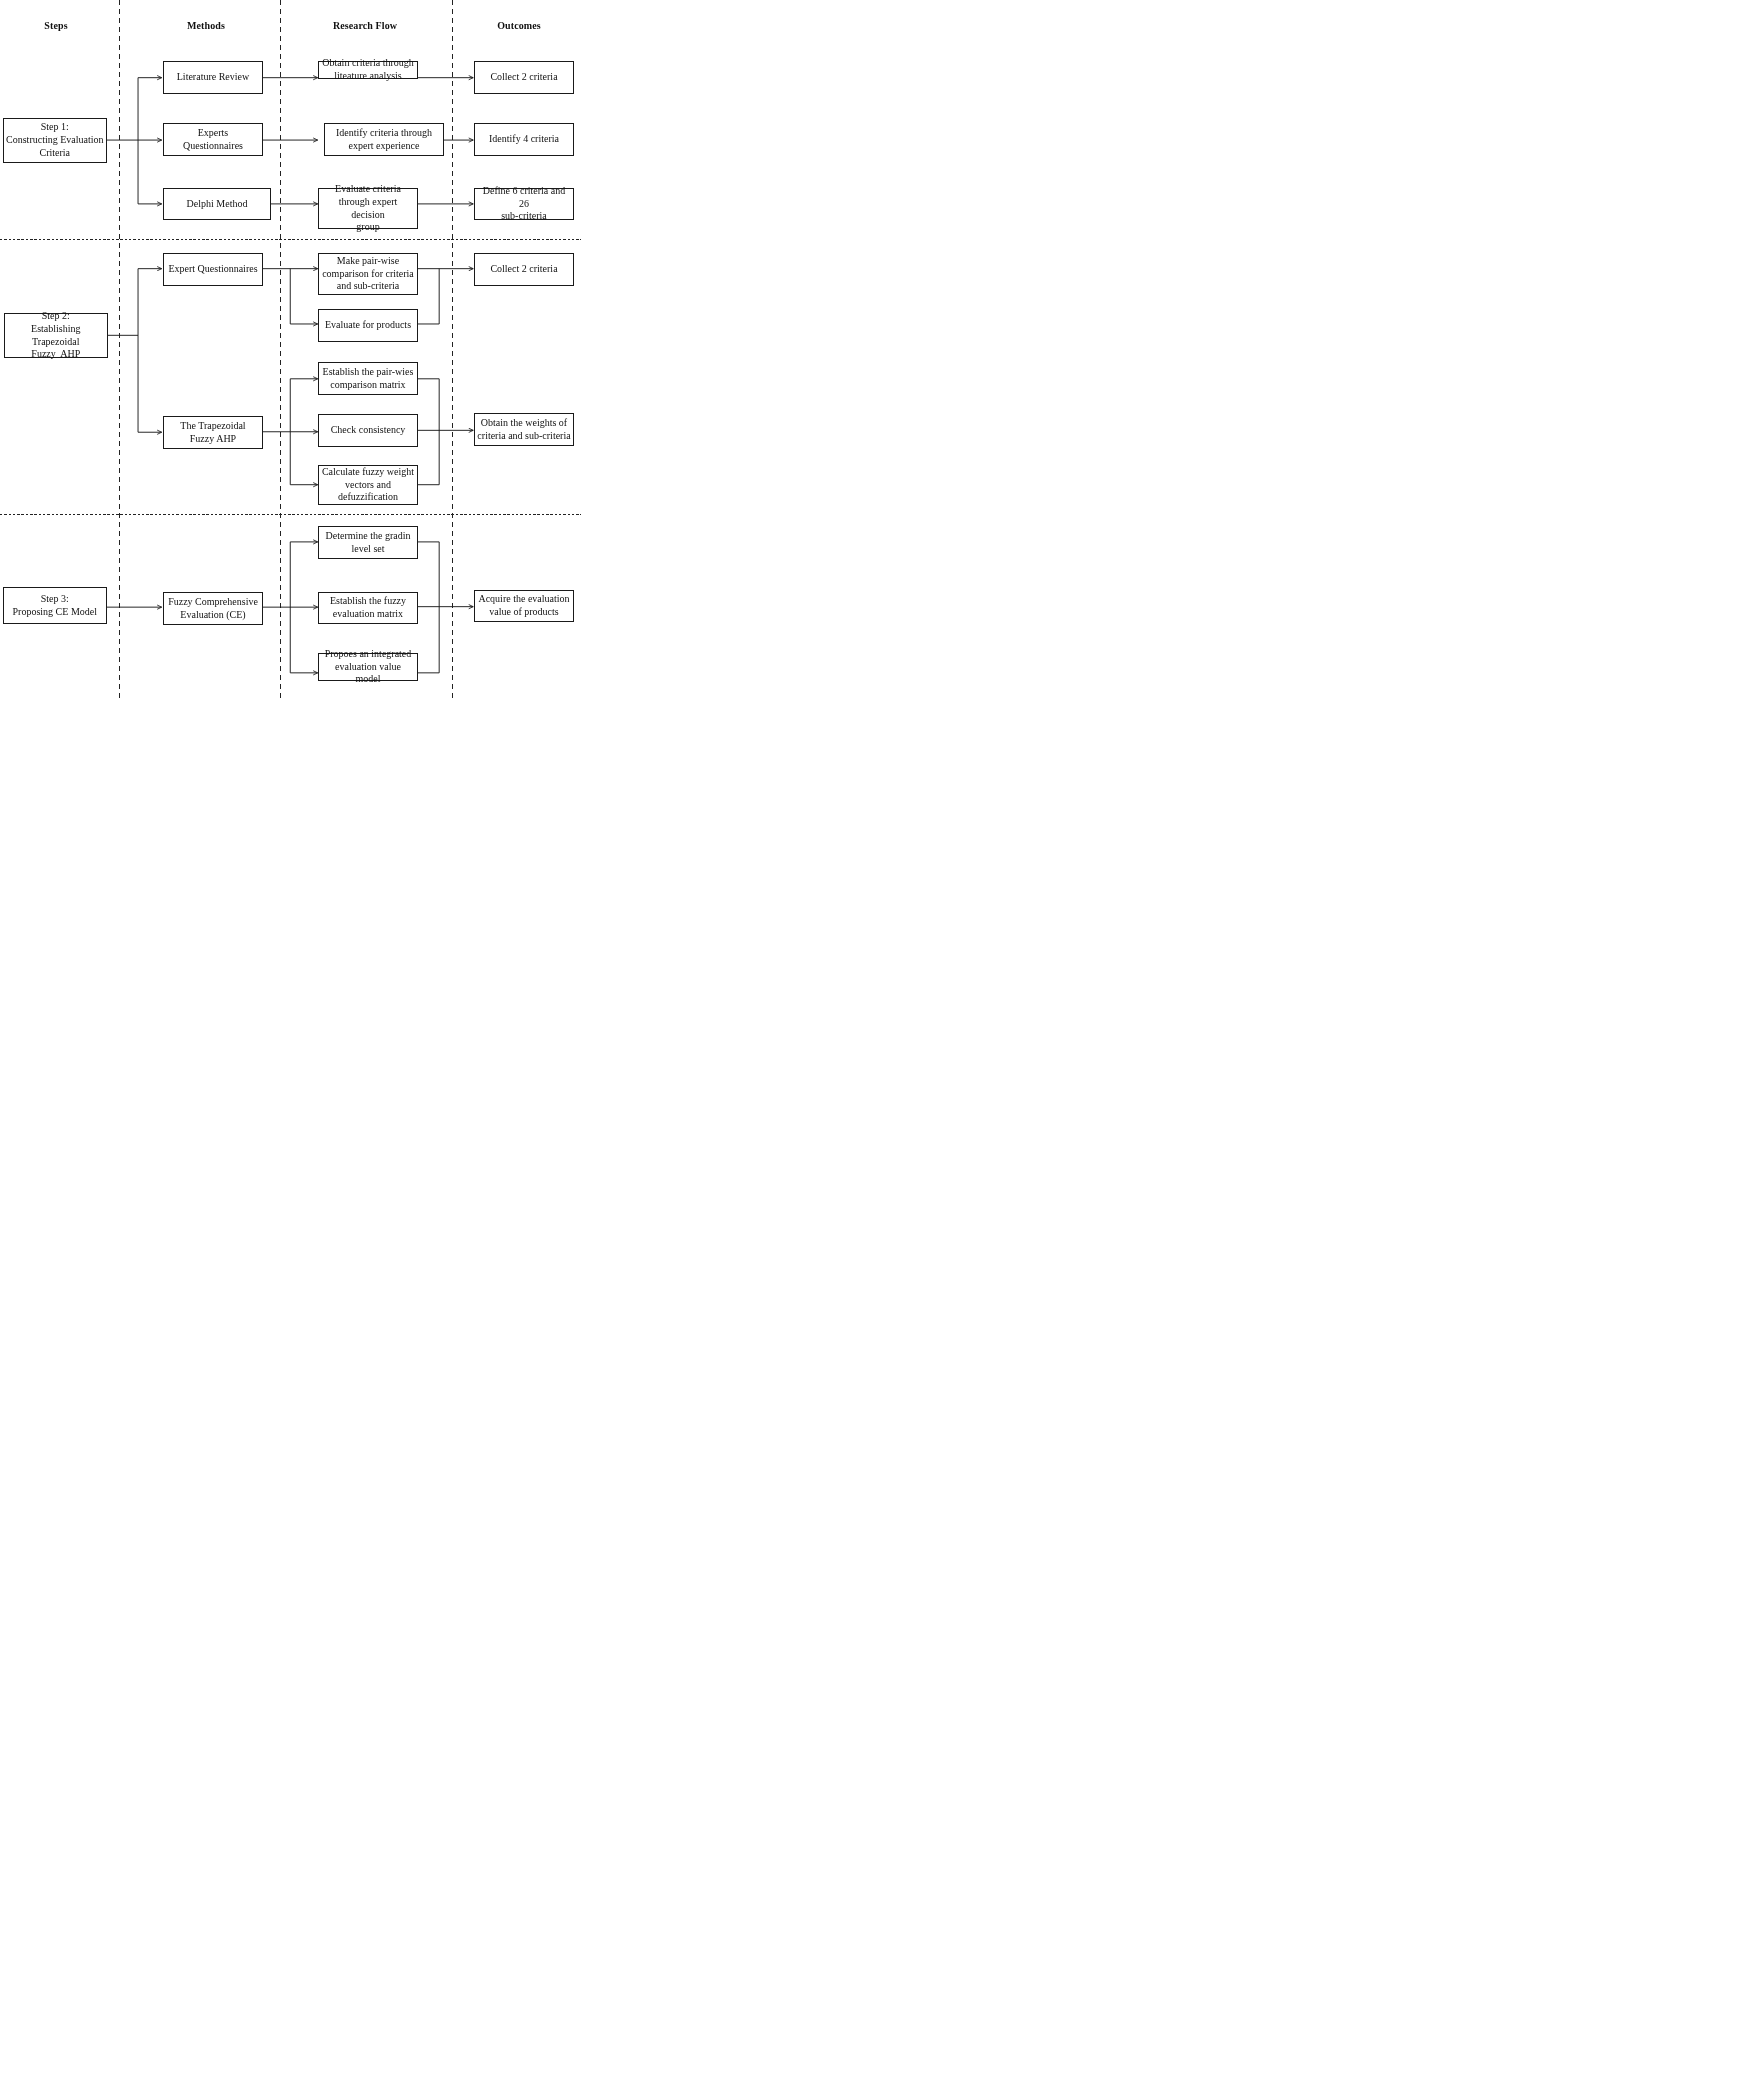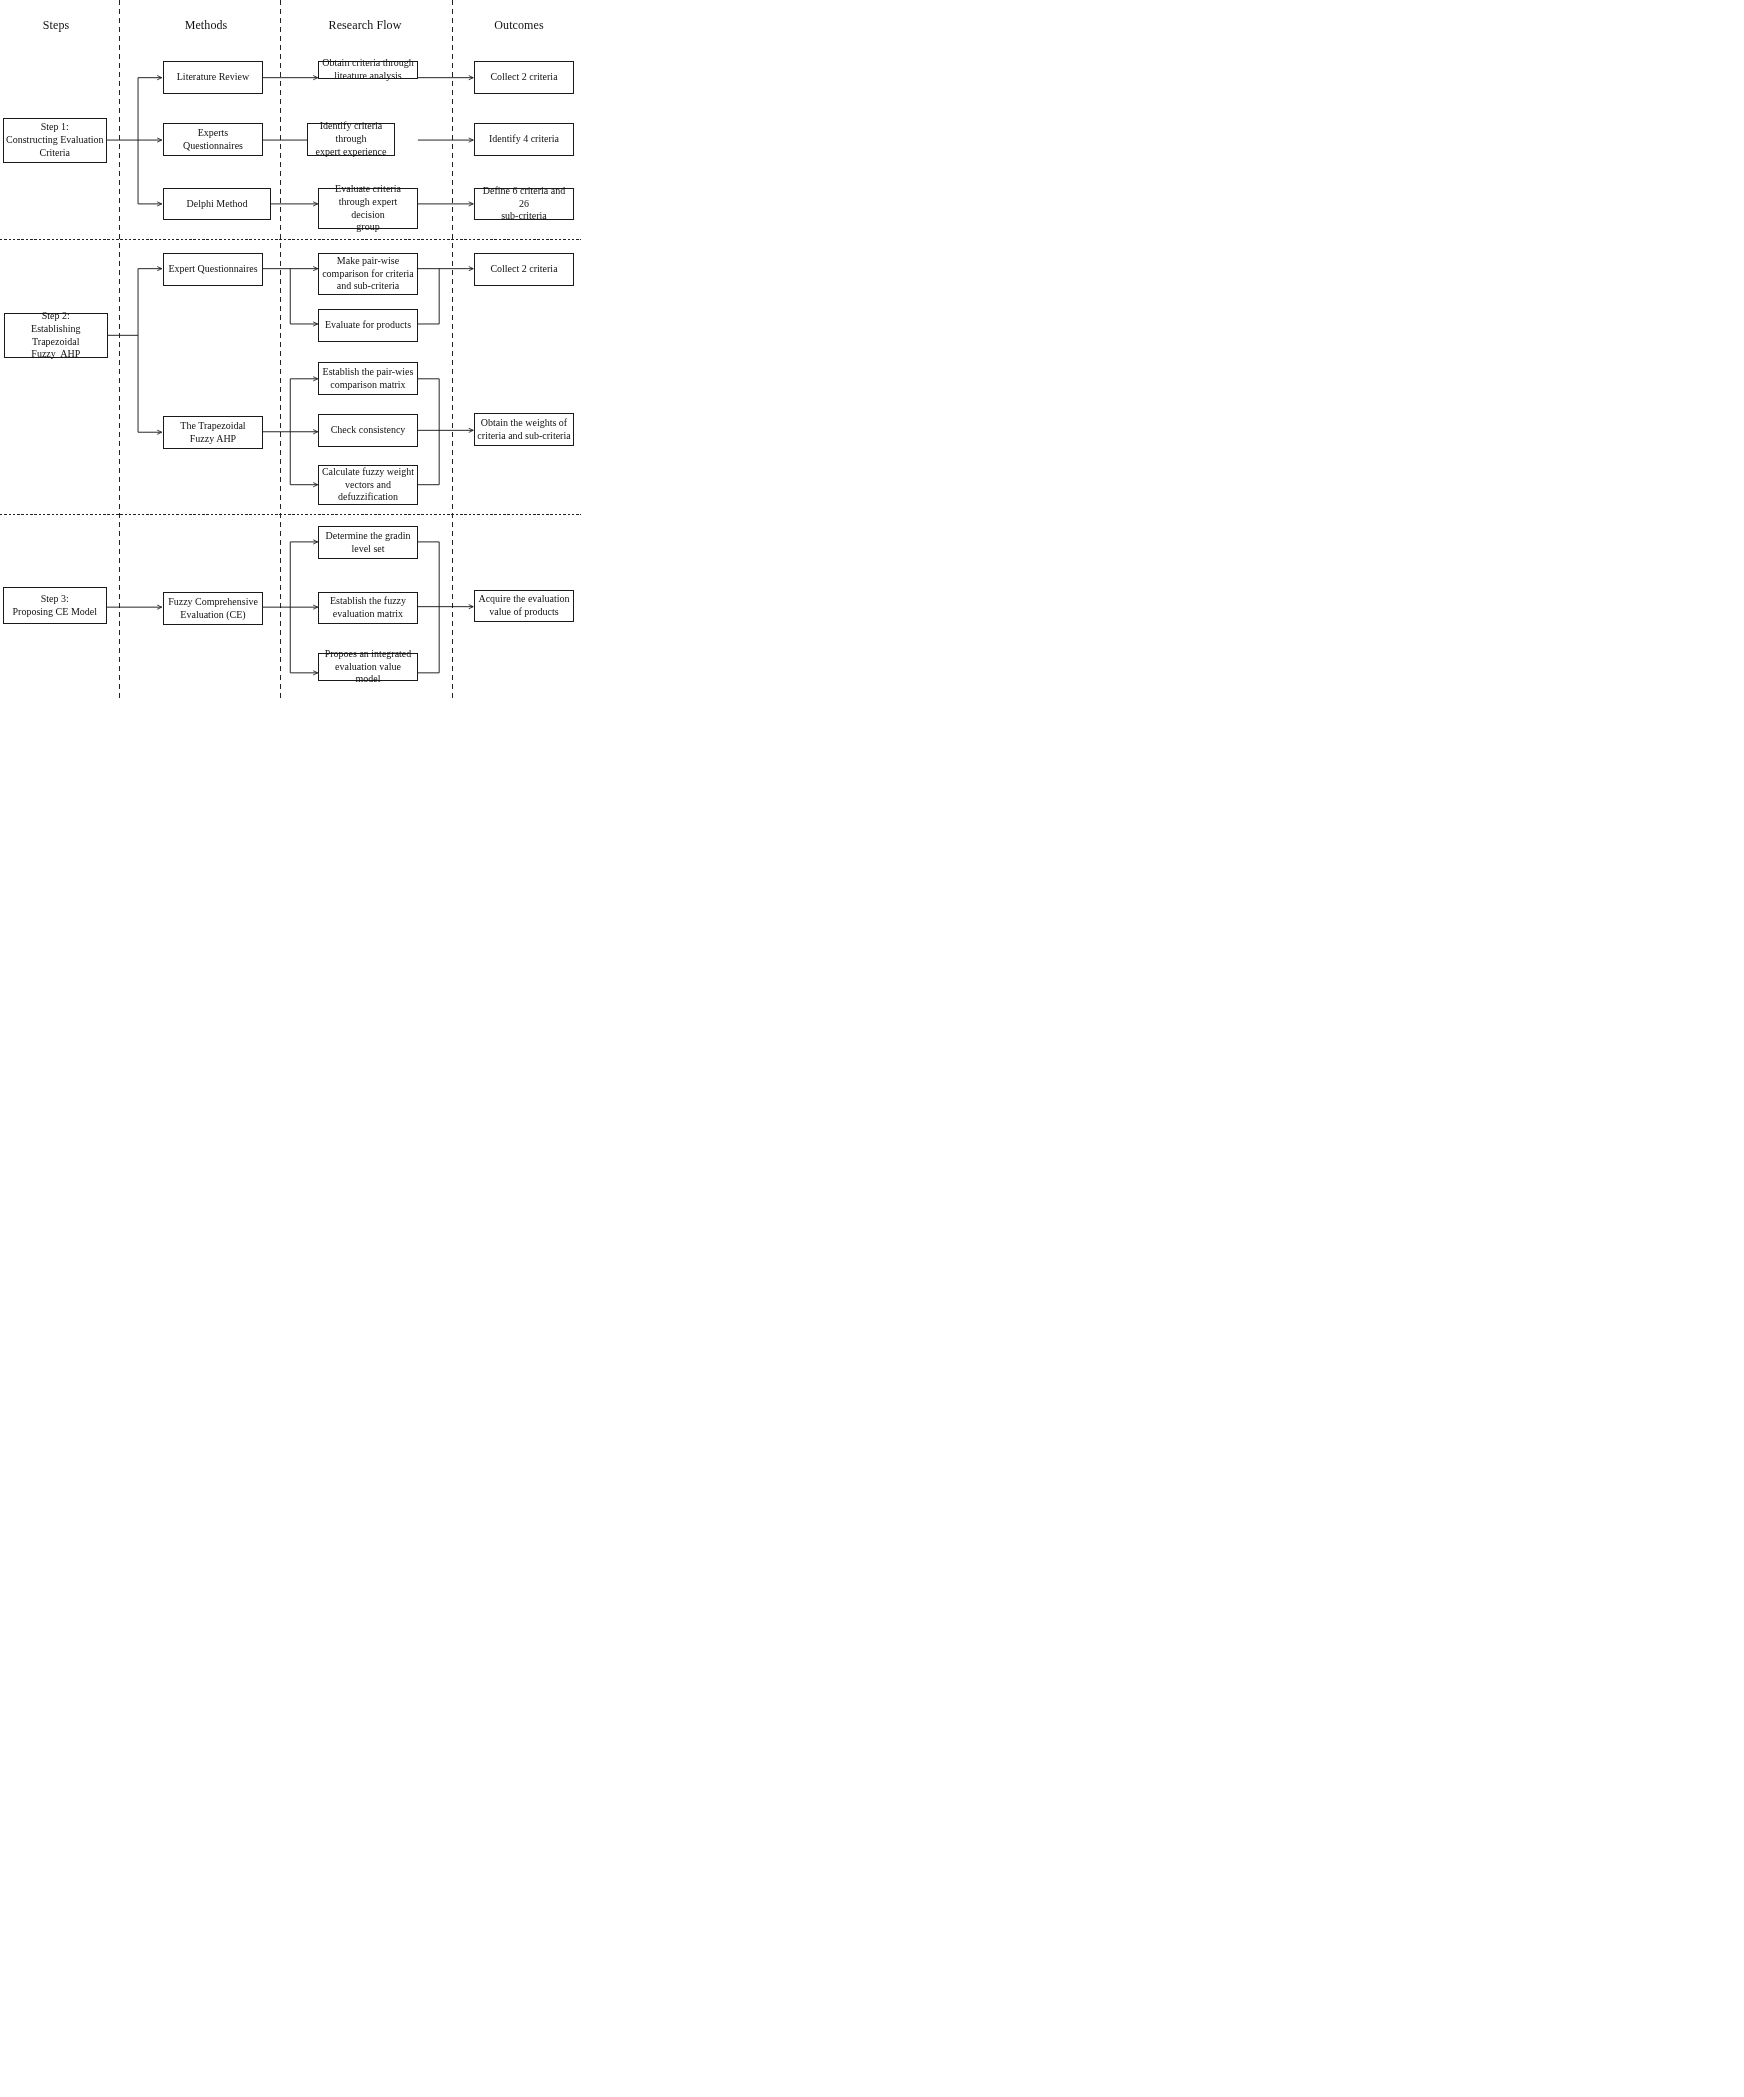--- a/index.html
+++ b/index.html
@@ -7,22 +7,22 @@
     position:relative;
     width:581px;height:699px;
     background:#ffffff;
     font-family:"Liberation Serif","DejaVu Serif",serif;
     color:#111;
     overflow:hidden;
   }
   .hdr{
     position:absolute;
     transform:translate(-50%,-50%);
-    font-weight:normal;
-    font-size:12px;
+    font-weight:bold;
+    font-size:10px;
     white-space:nowrap;
     letter-spacing:0.1px;
   }
   .node{
     position:absolute;
     border:0.9px solid #1a1a1a;
     background:#fff;
     display:flex;align-items:center;justify-content:center;
     text-align:center;
     white-space:pre-line;
@@ -126,21 +126,21 @@
 Questionnaires</div>
   <div class="node" style="left:163px;top:188px;width:108px;height:32px">Delphi Method</div>
   <div class="node" style="left:163px;top:253px;width:100px;height:33px">Expert Questionnaires</div>
   <div class="node" style="left:163px;top:416px;width:100px;height:33px">The Trapezoidal
 Fuzzy AHP</div>
   <div class="node" style="left:163px;top:592px;width:100px;height:33px">Fuzzy Comprehensive
 Evaluation (CE)</div>
 
   <div class="node" style="left:318px;top:61px;width:100px;height:18px">Obtain criteria through
 liteature analysis</div>
-  <div class="node" style="left:307px;top:123px;width:88px;height:33px">Identify criteria through
+  <div class="node" style="left:324px;top:123px;width:120px;height:33px">Identify criteria through
 expert experience</div>
   <div class="node" style="left:318px;top:188px;width:100px;height:41px">Evaluate criteria
 through expert decision
 group</div>
   <div class="node" style="left:318px;top:253px;width:100px;height:42px">Make pair-wise
 comparison for criteria
 and sub-criteria</div>
   <div class="node" style="left:318px;top:309px;width:100px;height:33px">Evaluate for products</div>
   <div class="node" style="left:318px;top:362px;width:100px;height:33px">Establish the pair-wies
 comparison matrix</div>

